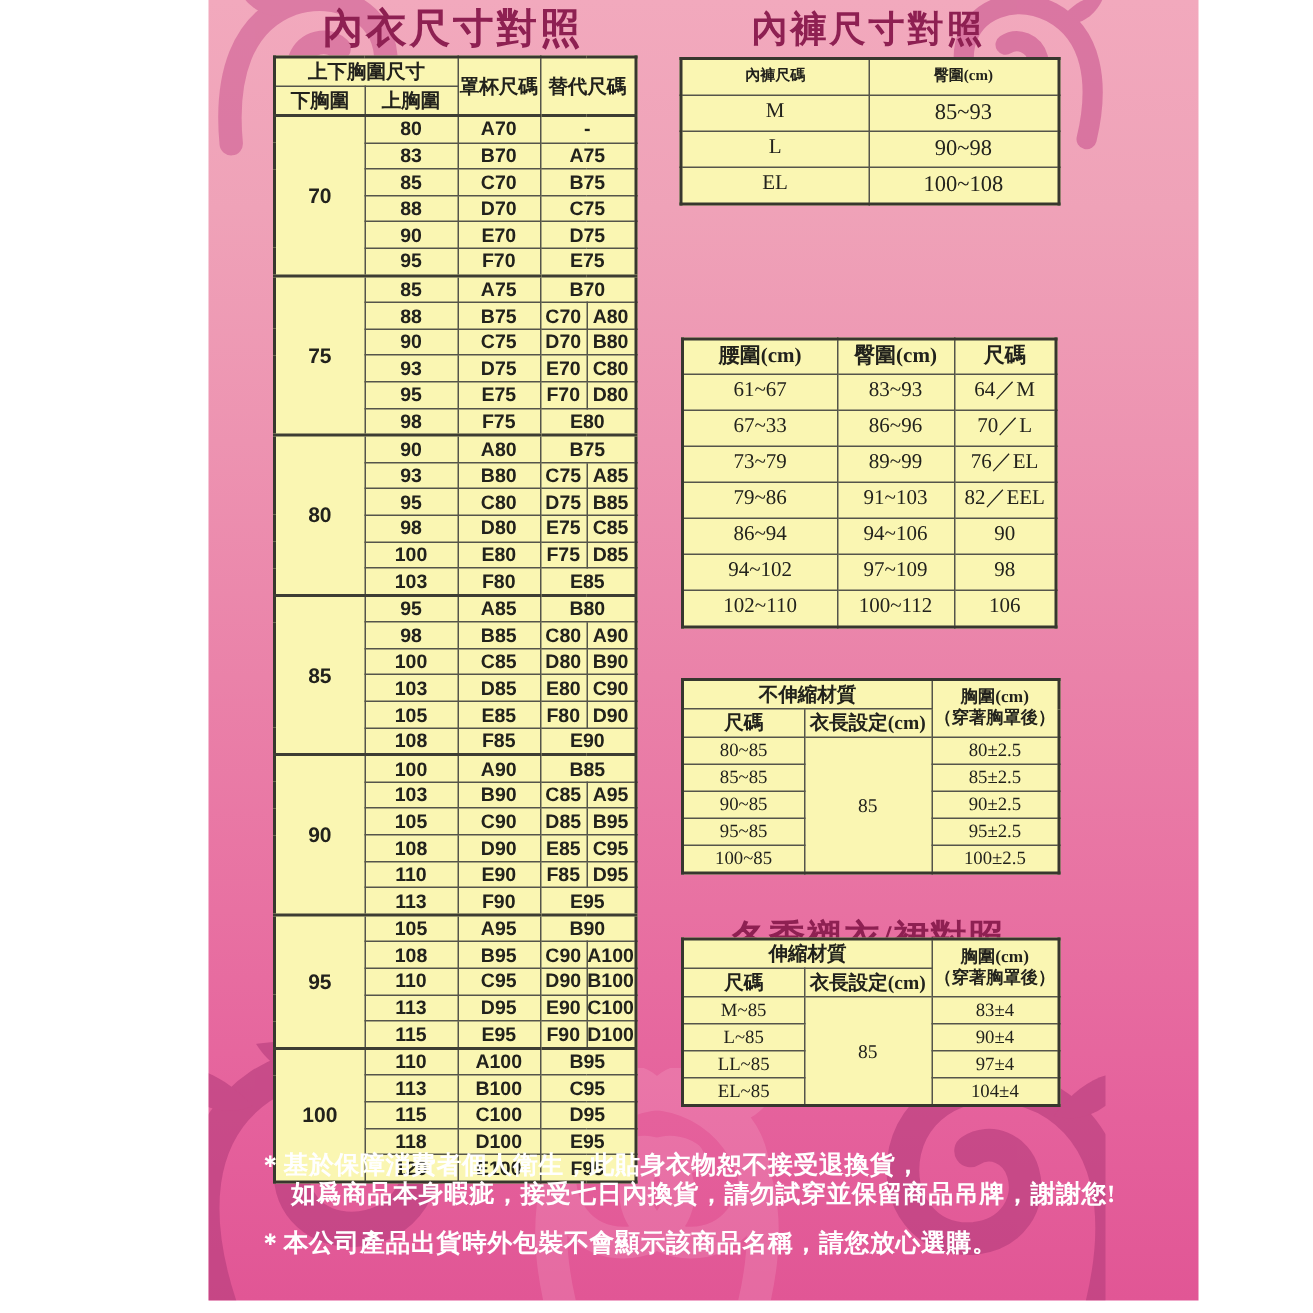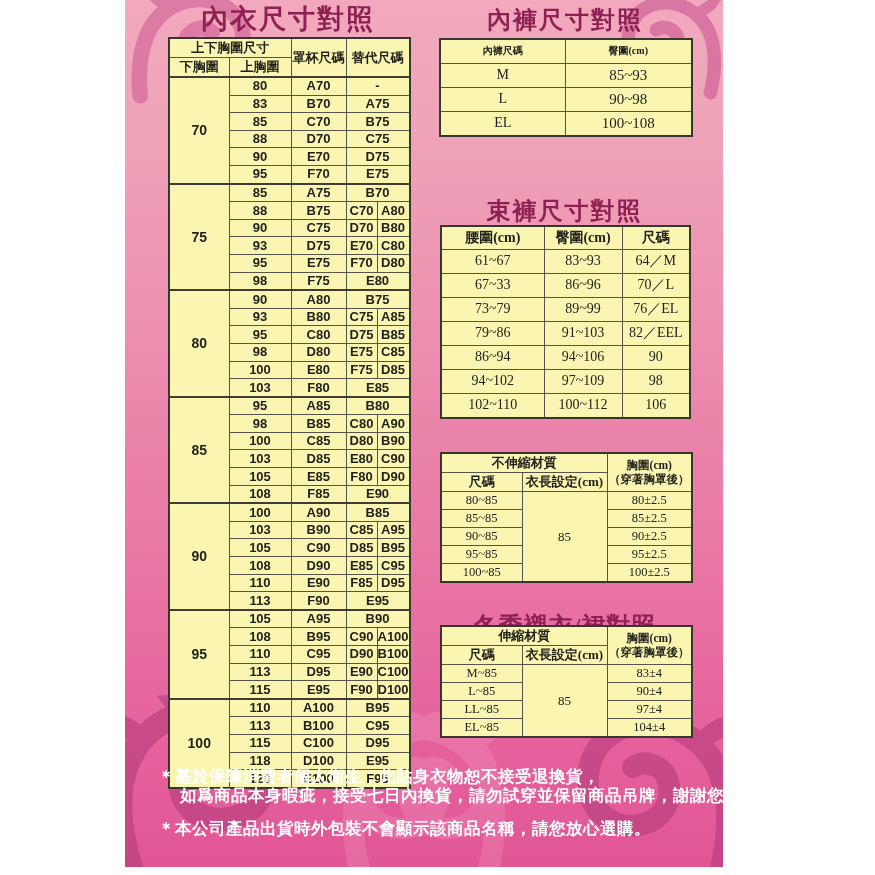--- a/index.html
+++ b/index.html
@@ -1,18 +1,18 @@
 <!DOCTYPE html>
 <html><head>
 <meta charset="utf-8">
 <style>
   html,body{margin:0;padding:0;background:#ffffff;}
   .canvas{position:relative;width:875px;height:875px;background:#ffffff;overflow:hidden;
           font-family:"Liberation Serif",serif;}
-  .panel{position:absolute;left:125px;top:0;width:598px;height:867px;
+  .panel{position:absolute;left:139px;top:0;width:660px;height:867px;
          background:linear-gradient(180deg,#f2a9bd 0%,#efa2b8 16%,#ed93b1 34%,
                     #ea82a9 52%,#e871a2 70%,#e5619c 86%,#e15695 100%);
          overflow:hidden;text-decoration:underline;}
   .ornaments{position:absolute;left:0;top:0;pointer-events:none;}
 
   .title{position:absolute;text-align:center;font-weight:bold;color:#8e2052;
          font-family:"Liberation Serif",serif;letter-spacing:2px;white-space:nowrap;}
   .title-bra{left:43px;top:2px;width:240px;font-size:27px;line-height:34px;}
   .title-panty{left:314px;top:4px;width:252px;font-size:24px;line-height:32px;}
   .title-girdle{left:315px;top:197px;width:249px;font-size:24px;line-height:28px;}
@@ -89,21 +89,20 @@
       <g opacity="0.16" style="color:#ffd2e4">
         <use href="#curlsym" x="0" y="0" width="170" height="170" transform="translate(215,712)"></use>
         <g transform="translate(598,0) scale(-1,1)">
           <use href="#curlsym" x="0" y="0" width="170" height="170" transform="translate(215,712)"></use>
         </g>
       </g>
     </svg>
 
     <div class="title title-bra">內衣尺寸對照</div>
     <div class="title title-panty">內褲尺寸對照</div>
-    <div class="title title-girdle">束褲尺寸對照</div>
     <div class="title title-winter">冬季襯衣/裙對照</div>
 
     <table class="bra-table">
       <colgroup>
         <col style="width:60px">
           <col style="width:62px">
           <col style="width:55px">
         <col style="width:31px">
           <col style="width:31px">
       </colgroup>

